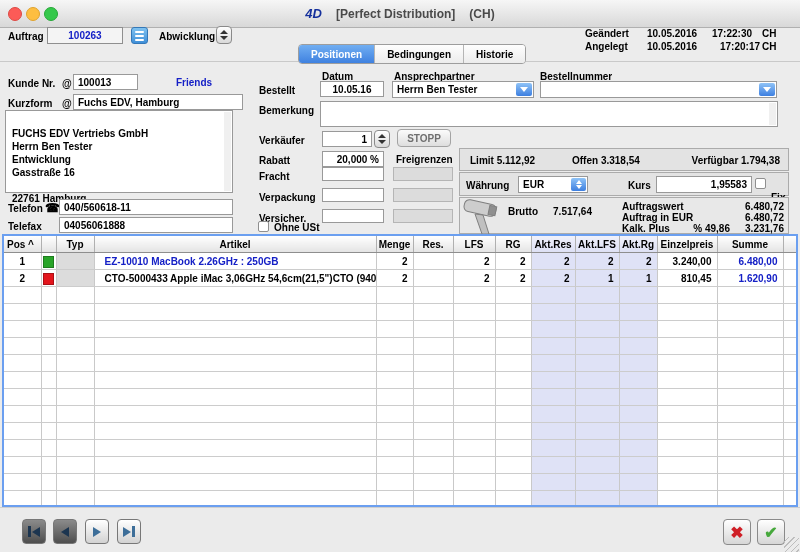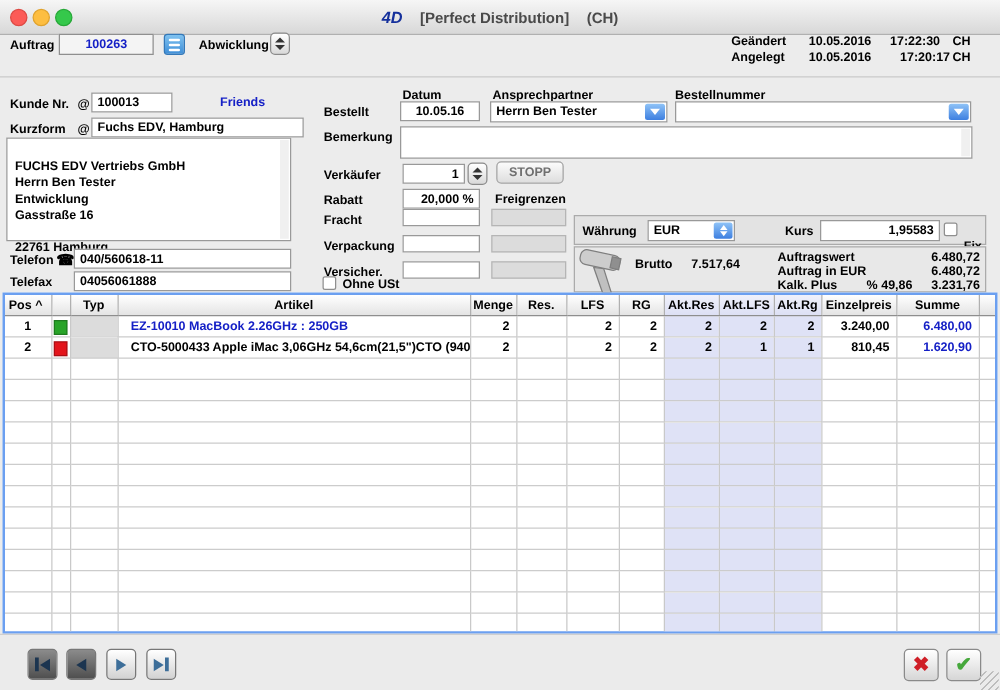--- a/index.html
+++ b/index.html
@@ -120,20 +120,31 @@
   <span class="lbl" style="left:585px;top:28px;">Geändert</span>
   <span class="lbl" style="left:647px;top:28px;">10.05.2016</span>
   <span class="lbl" style="left:712px;top:28px;">17:22:30</span>
   <span class="lbl" style="left:762px;top:28px;">CH</span>
   <span class="lbl" style="left:585px;top:41px;">Angelegt</span>
   <span class="lbl" style="left:647px;top:41px;">10.05.2016</span>
   <span class="lbl" style="left:712px;top:41px;margin-left:8px;">17:20:17</span>
   <span class="lbl" style="left:762px;top:41px;">CH</span>
 
   <div id="tabline"></div>
+  <div id="tabs">
+    <div class="tab active">
+        <span>Positionen</span>
+      </div>
+    <div class="tab">
+        <span>Bedingungen</span>
+      </div>
+    <div class="tab">
+        <span>Historie</span>
+      </div>
+  </div>
 
   <span class="lbl" style="left:8px;top:78px;">Kunde Nr.</span>
   <span class="lbl" style="left:62px;top:78px;">@</span>
   <div class="field" style="left:73px;top:74px;width:65px;height:16px;">
     <span>100013</span>
   </div>
   <span class="lbl blue" style="left:176px;top:77px;">Friends</span>
 
   <span class="lbl" style="left:8px;top:98px;">Kurzform</span>
   <span class="lbl" style="left:62px;top:98px;">@</span>
@@ -221,20 +232,31 @@
 
   <span class="lbl" style="left:259px;top:213px;">Versicher.</span>
   <div class="field" style="left:322px;top:209px;width:62px;height:14px;">
     <span></span>
   </div>
   <div class="field disabled" style="left:393px;top:209px;width:60px;height:14px;"></div>
 
   <div class="checkbox" style="left:258px;top:221px;"></div>
   <span class="lbl" style="left:274px;top:222px;">Ohne USt</span>
 
+  <div class="gbox" style="left:459px;top:148px;width:330px;height:23px;">
+    <span class="lbl" style="left:10px;top:6px;">
+      <span>Limit</span>&nbsp;<span>5.112,92</span>
+    </span>
+    <span class="lbl" style="left:112px;top:6px;">
+      <span>Offen</span>&nbsp;<span>3.318,54</span>
+    </span>
+    <span class="lbl" style="right:8px;top:6px;">
+      <span>Verfügbar</span>&nbsp;<span>1.794,38</span>
+    </span>
+  </div>
 
   <div class="gbox" style="left:459px;top:172px;width:330px;height:24px;">
     <span class="lbl" style="left:6px;top:7px;">Währung</span>
     <div class="field" style="left:58px;top:3px;width:70px;height:17px;">
       <span>EUR</span>
       <div class="combo-stepper">
           <div class="wup"></div>
           <div class="wdn"></div>
         </div>
     </div>

